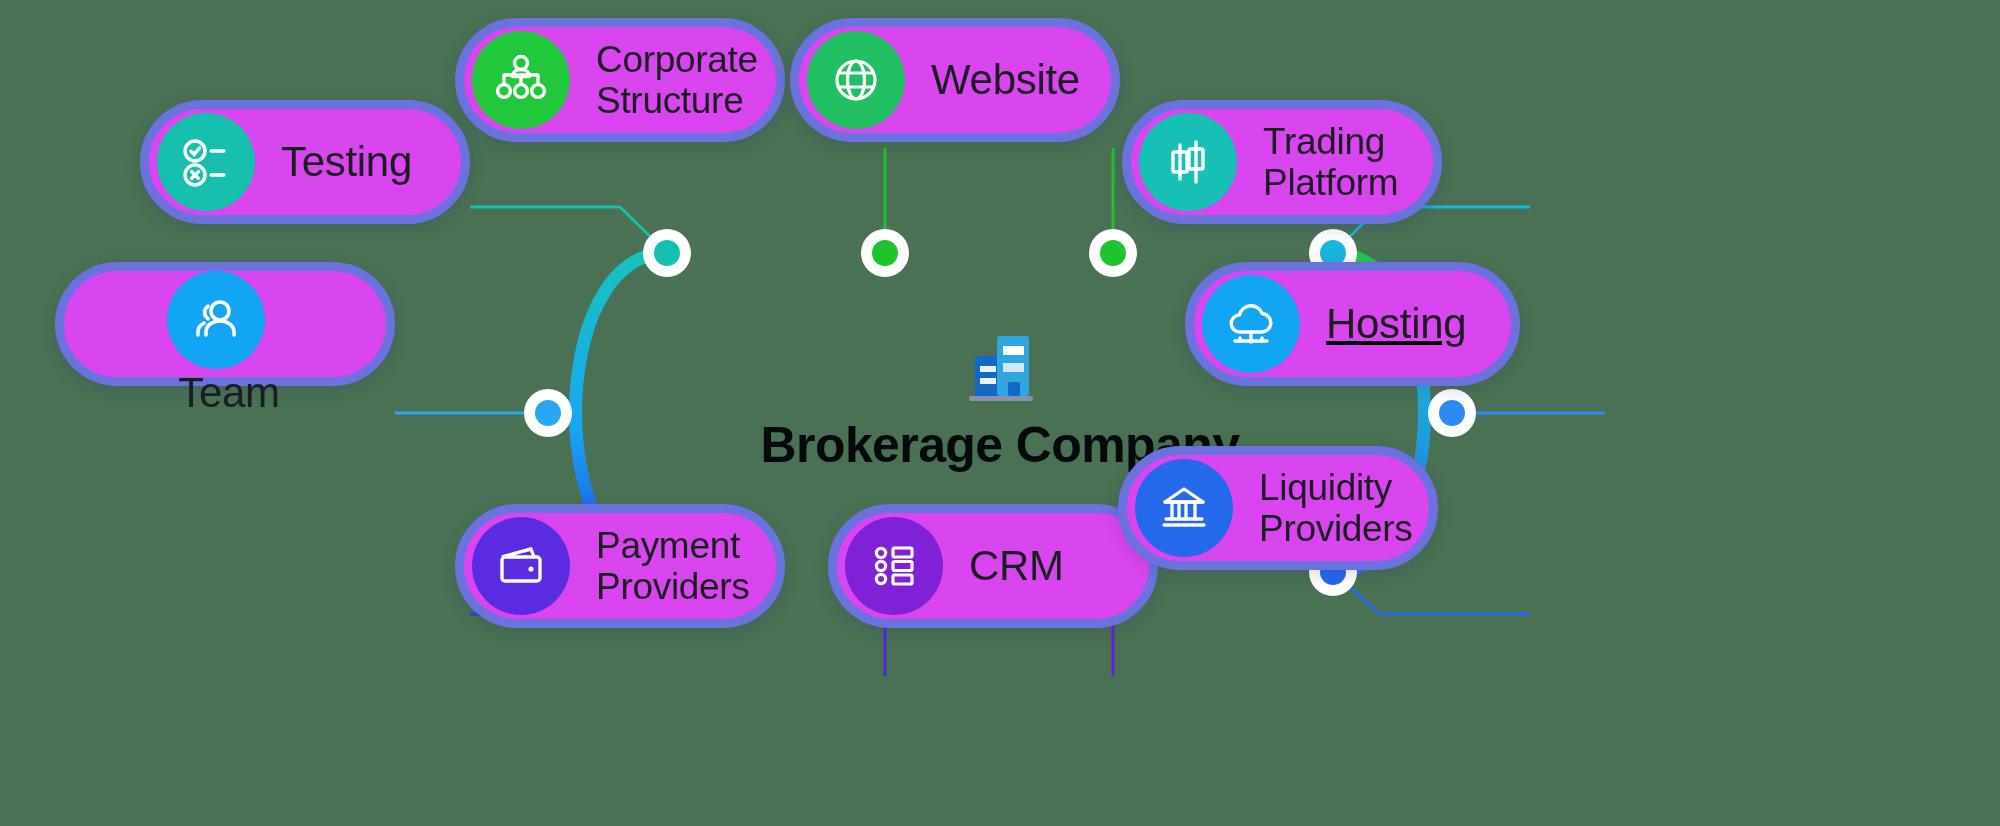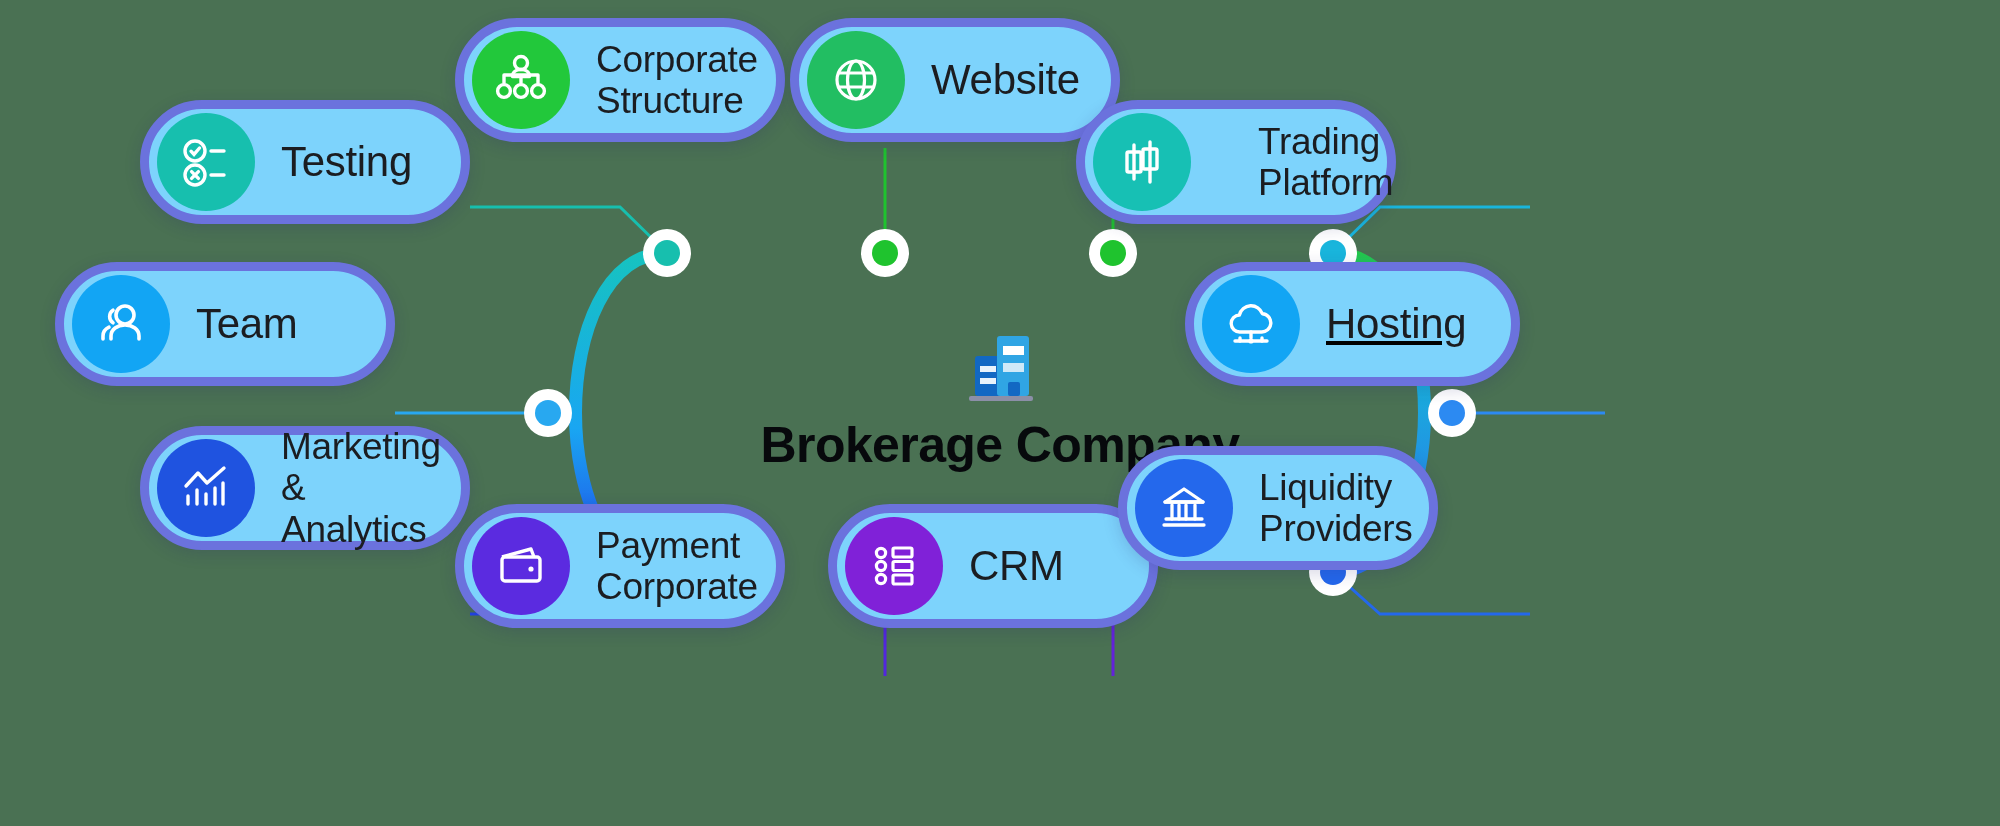--- a/index.html
+++ b/index.html
@@ -30,21 +30,21 @@
     color: #07090C;
     white-space: nowrap;
     font-family: "Liberation Sans", sans-serif;
   }
 
   
   .card {
     position: absolute;
     display: flex;
     align-items: center;
-    background: #7dd3fc;
+    background: #d946ef;
     border: 9px solid #6B72DD;
     border-radius: 999px;
     height: 124px;
     padding: 0 26px 0 8px;
     box-shadow: 0 4px 16px rgba(40,40,110,0.18);
   }
   .card-icon {
     flex: 0 0 auto;
     width: 98px; height: 98px;
     border-radius: 50%;
@@ -56,30 +56,30 @@
     line-height: 1.12;
     color: #1B1D21;
     letter-spacing: -0.3px;
     white-space: pre-line;
     font-family: "Liberation Sans", sans-serif;
   }
   .card-label.two { font-size: 37px; }
 
   
   #card-testing   { left: 140px;  top: 100px;  width: 330px; }
-  #card-team      { left: 55px;   top: 262px;  width: 340px; }
+  #card-team      { left: 55px;   top: 262px;  width: 340px; flex-direction: column; }
   #card-marketing { left: 140px;  top: 426px;  width: 330px; }
   
   #card-corporate { left: 455px;  top: 18px;   width: 330px; }
   #card-website   { left: 790px;  top: 18px;   width: 330px; }
   
   #card-payment   { left: 455px;  top: 504px;  width: 330px; }
   #card-crm       { left: 828px;  top: 504px;  width: 330px; }
   
-  #card-trading   { left: 1076px; top: 100px;  width: 320px; gap: 41px; }
+  #card-trading   { left: 1122px; top: 100px;  width: 320px; }
   #card-hosting   { left: 1185px; top: 262px;  width: 335px; text-decoration: underline; }
   #card-liquidity { left: 1118px; top: 426px;  width: 320px; margin-top: 20px; }
 
   svg.gi { display:block; }
 </style>
 </head>
 <body>
 
 <div id="stage">
 
@@ -204,34 +204,20 @@
       <svg class="gi" width="60" height="60" viewBox="0 0 60 60" fill="none" stroke="#fff" stroke-width="3.6" stroke-linecap="round" stroke-linejoin="round">
         <circle cx="34" cy="21" r="9"></circle>
         <path d="M20 45 v-3 c0-6.6 6.3-11 14-11 s14 4.4 14 11 v3"></path>
         <path d="M22 16.2 a7.6 7.6 0 0 0 0 12.6"></path>
         <path d="M12 45 v-3 c0-4 2.4-7.1 6-8.8"></path>
       </svg>
     </div>
     <div class="card-label">Team</div>
   </div>
 
-  <div class="card" id="card-marketing">
-    <div class="card-icon" style="background:#1F53E0">
-      <svg class="gi" width="60" height="60" viewBox="0 0 60 60" fill="none" stroke="#fff" stroke-width="3.4" stroke-linecap="round" stroke-linejoin="round">
-        <path d="M10 28 L22 15 L31 25 L48 10"></path>
-        <path d="M12 46 v-8"></path>
-          <path d="M21 46 v-14"></path>
-          <path d="M30 46 v-10"></path>
-        <path d="M39 46 v-16"></path>
-          <path d="M47 46 v-21"></path>
-      </svg>
-    </div>
-    <div class="card-label two">Marketing
-&amp; Analytics</div>
-  </div>
 
   <div class="card" id="card-corporate">
     <div class="card-icon" style="background:#22C83B">
       <svg class="gi" width="60" height="60" viewBox="0 0 60 60" fill="none" stroke="#fff" stroke-width="3.4" stroke-linecap="round" stroke-linejoin="round">
         <circle cx="30" cy="13" r="6.5"></circle>
         <path d="M21.5 26.5 c0-4.7 3.8-7 8.5-7 s8.5 2.3 8.5 7 z"></path>
         <path d="M13 33 v-8 h34 v8"></path>
         <path d="M30 26.5 v6.5"></path>
         <circle cx="13" cy="41" r="6.4"></circle>
           <circle cx="30" cy="41" r="6.4"></circle>
@@ -255,21 +241,21 @@
 
   <div class="card" id="card-payment">
     <div class="card-icon" style="background:#5B2BE0">
       <svg class="gi" width="60" height="60" viewBox="0 0 60 60" fill="none" stroke="#fff" stroke-width="3.4" stroke-linejoin="round">
         <rect x="11" y="21" width="38" height="24" rx="3"></rect>
         <path d="M11 21 L40 13 L43 21"></path>
         <circle cx="40" cy="33" r="2.6" fill="#fff" stroke="none"></circle>
       </svg>
     </div>
     <div class="card-label two">Payment
-Corporate</div>
+Providers</div>
   </div>
 
   <div class="card" id="card-crm">
     <div class="card-icon" style="background:#8021D8">
       <svg class="gi" width="58" height="58" viewBox="0 0 58 58" fill="none" stroke="#fff" stroke-width="3.2">
         <circle cx="16" cy="16" r="4.6"></circle>
           <circle cx="16" cy="29" r="4.6"></circle>
           <circle cx="16" cy="42" r="4.6"></circle>
         <rect x="28" y="11" width="19" height="9" rx="1.5"></rect>
         <rect x="28" y="24.5" width="19" height="9" rx="1.5"></rect>

